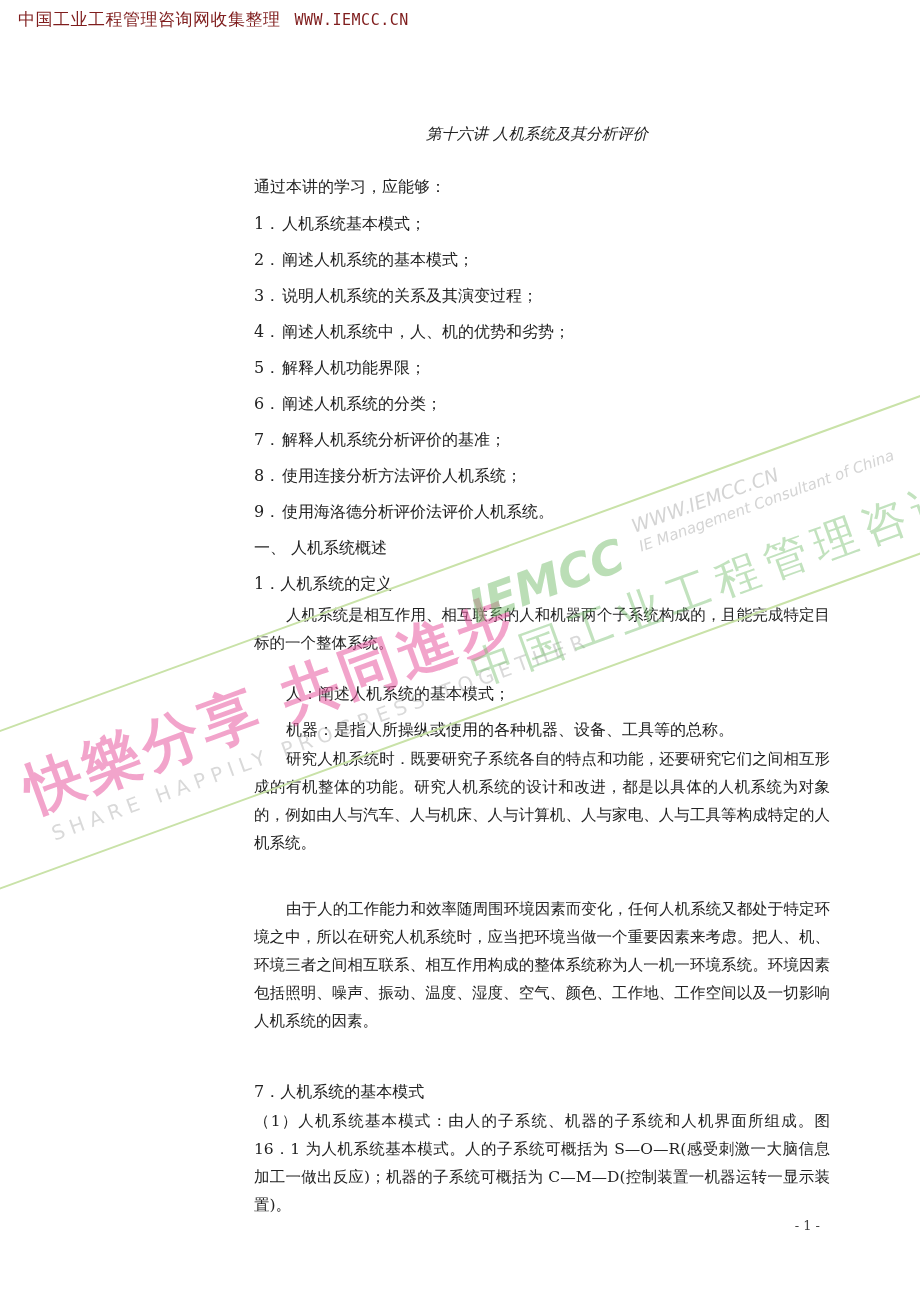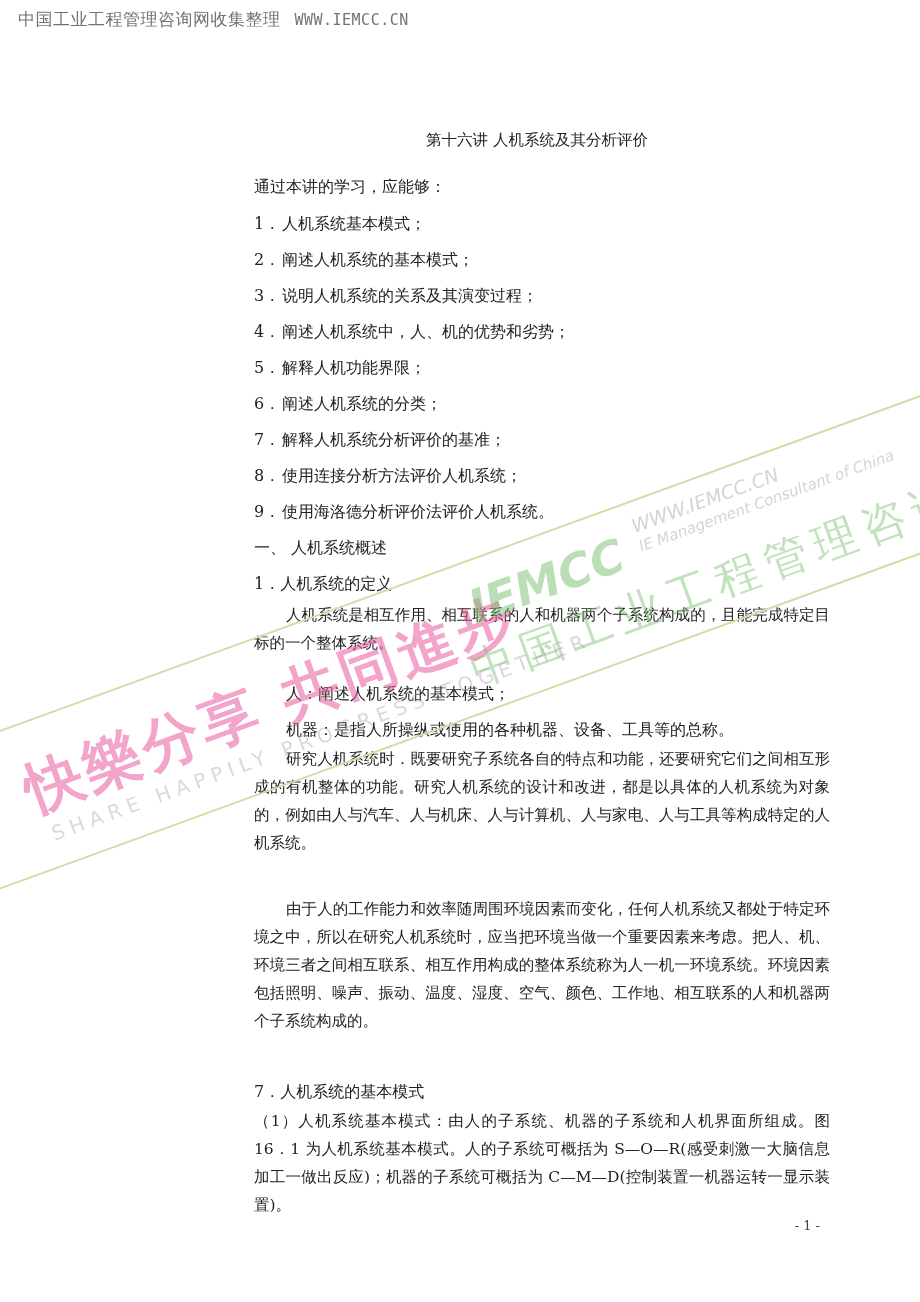--- a/index.html
+++ b/index.html
@@ -1,26 +1,26 @@
 <!DOCTYPE html>
 <html><head>
   <meta charset="utf-8">
   <style>
     html, body { margin: 0; padding: 0; }
     body {
       width: 920px; height: 1302px; background: #ffffff; position: relative; overflow: hidden;
       font-family: "DejaVu Serif", "Liberation Serif", serif; color: #222;
     }
     .header {
-      position: absolute; left: 18px; top: 8px; font-size: 17px; color: #737373;
+      position: absolute; left: 18px; top: 8px; font-size: 17px; color: #7f1d1d;
       font-family: "DejaVu Sans", "Liberation Sans", sans-serif; letter-spacing: 0.5px;
     }
     .header .url { font-family: "DejaVu Sans Mono", "Liberation Mono", monospace; font-size: 15px; margin-left: 8px; }
     .page { position: absolute; left: 254px; top: 0; width: 580px; }
-    .title { position: absolute; left: 172px; top: 130px; font-size: 15.5px; white-space: nowrap; }
+    .title { position: absolute; left: 172px; top: 124px; font-size: 15.5px; white-space: nowrap; font-style: italic; }
     .line { position: absolute; left: 0; font-size: 16px; white-space: nowrap; }
     .obj .num { display: inline-block; width: 28px; }
     .para { position: absolute; left: 0; width: 576px; font-size: 15.5px; line-height: 28px; text-align: justify; }
     .para .indent { display: inline-block; width: 32px; }
     .footer { position: absolute; right: 100px; top: 1218px; font-size: 13px; color: #444; }
 
     
     .wm {
       position: absolute; left: -60px; top: 560px; width: 1080px; height: 150px;
       transform: rotate(-20deg); transform-origin: center center; pointer-events: none;
@@ -79,21 +79,21 @@
   <div class="line" style="top:538px">一、  人机系统概述</div>
   <div class="line" style="top:574px">1．人机系统的定义</div>
 
   <div class="para" style="top:601px"><span class="indent"></span><span>人机系统是相互作用、相互联系的人和机器两个子系统构成的，且能完成特定目标的一个整体系统。</span></div>
 
   <div class="line" style="top:684px; left:32px">人：阐述人机系统的基本模式；</div>
   <div class="line" style="top:720px; left:32px">机器：是指人所操纵或使用的各种机器、设备、工具等的总称。</div>
 
   <div class="para" style="top:745px"><span class="indent"></span><span>研究人机系统时．既要研究子系统各自的特点和功能，还要研究它们之间相互形成的有机整体的功能。研究人机系统的设计和改进，都是以具体的人机系统为对象的，例如由人与汽车、人与机床、人与计算机、人与家电、人与工具等构成特定的人机系统。</span></div>
 
-  <div class="para" style="top:895px"><span class="indent"></span><span>由于人的工作能力和效率随周围环境因素而变化，任何人机系统又都处于特定环境之中，所以在研究人机系统时，应当把环境当做一个重要因素来考虑。把人、机、环境三者之间相互联系、相互作用构成的整体系统称为人一机一环境系统。环境因素包括照明、噪声、振动、温度、湿度、空气、颜色、工作地、相互联系的人和机器两个子系统构成的。</span></div>
+  <div class="para" style="top:895px"><span class="indent"></span><span>由于人的工作能力和效率随周围环境因素而变化，任何人机系统又都处于特定环境之中，所以在研究人机系统时，应当把环境当做一个重要因素来考虑。把人、机、环境三者之间相互联系、相互作用构成的整体系统称为人一机一环境系统。环境因素包括照明、噪声、振动、温度、湿度、空气、颜色、工作地、工作空间以及一切影响人机系统的因素。</span></div>
 
   <div class="line" style="top:1082px">7．人机系统的基本模式</div>
 
   <div class="para" style="top:1107px">（1）人机系统基本模式：由人的子系统、机器的子系统和人机界面所组成。图 16．1 为人机系统基本模式。人的子系统可概括为 S—O—R(感受刺激一大脑信息加工一做出反应)；机器的子系统可概括为 C—M—D(控制装置一机器运转一显示装置)。</div>
 </div>
 
 <div class="footer">- 1 -</div>
 
 <div class="wm">
   <div class="edge top"></div>

